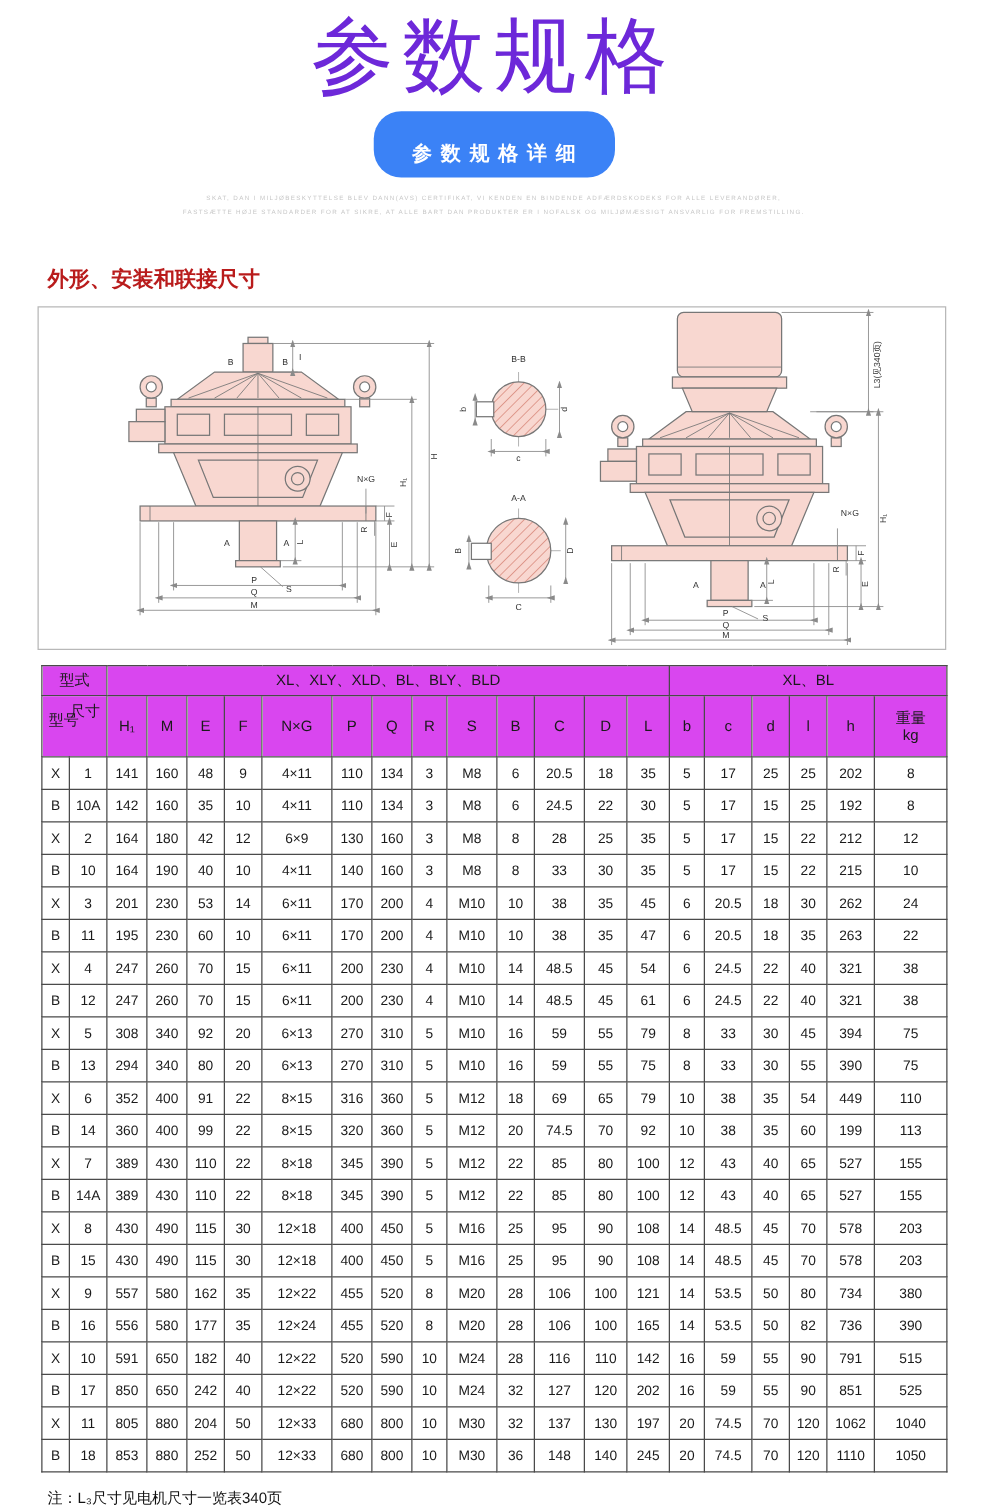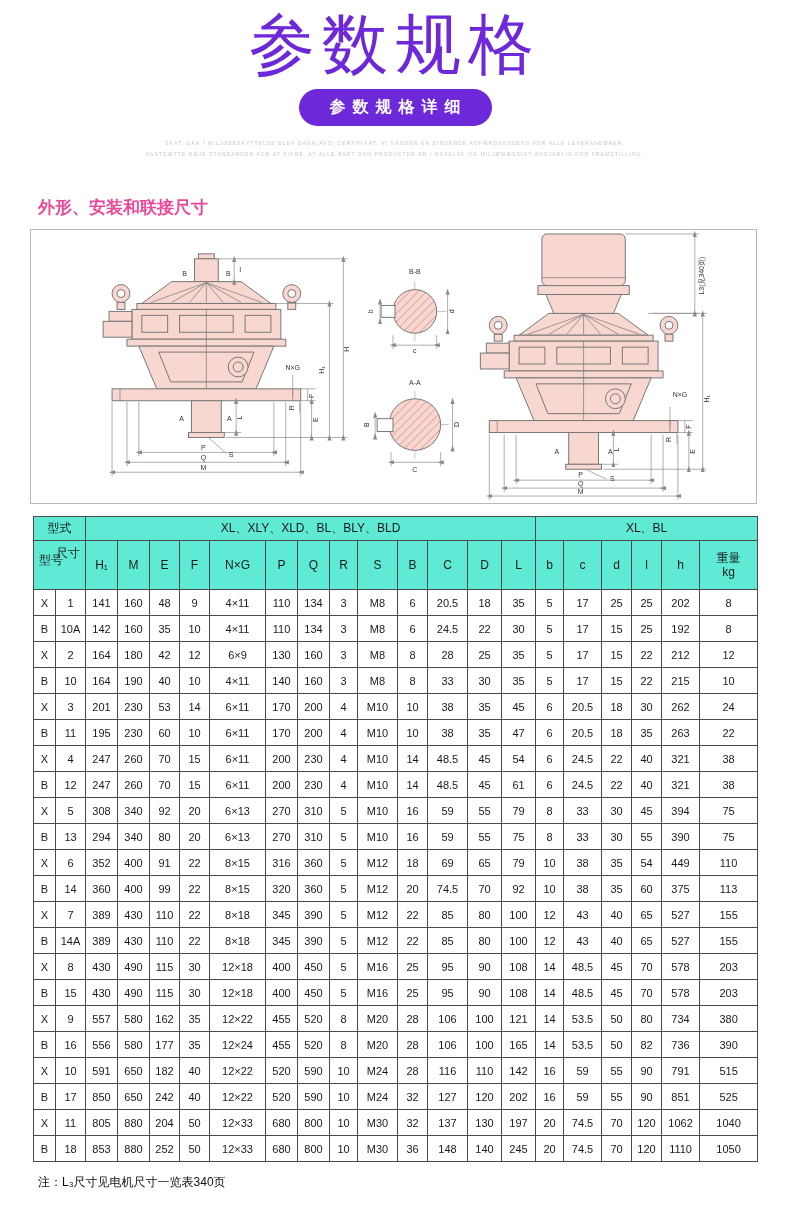--- a/index.html
+++ b/index.html
@@ -1,37 +1,37 @@
 <!DOCTYPE html>
 <html><head>
 <meta charset="utf-8">
 <style>
   html,body{margin:0;padding:0;background:#ffffff;}
   body{width:790px;font-family:"Liberation Sans","DejaVu Sans",sans-serif;color:#111;}
 
   .page-title{margin-top:10px;text-align:center;font-size:66px;line-height:1.05;
     font-weight:400;letter-spacing:7px;color:#6d28d9;}
   .badge-wrap{text-align:center;margin-top:10px;}
-  .badge{display:inline-block;background:#6d28d9;color:#fff;font-size:16px;font-weight:bold;
-    letter-spacing:7px;padding:8px 24px 8px 31px;border-radius:22px;border:none;cursor:pointer;}
+  .badge{display:inline-block;background:#3b82f6;color:#fff;font-size:16px;font-weight:bold;
+    letter-spacing:7px;padding:24px 24px 8px 31px;border-radius:22px;border:none;cursor:pointer;}
   .watermark{margin-top:12px;text-align:center;font-size:5px;line-height:11px;
     color:#c7c7c7;letter-spacing:1.1px;}
 
-  .section-heading{margin:36px 16px 10px 38px;font-size:17px;font-weight:bold;color:#ec4899;}
+  .section-heading{margin:36px 16px 10px 38px;font-size:17px;font-weight:bold;color:#b91c1c;}
 
   .diagram-box{margin-left:30px;width:725px;height:273px;border:1px solid #b8b8b8;background:#fff;}
   .dlabel{font:7px "Liberation Sans","DejaVu Sans",sans-serif;fill:#333;text-anchor:middle;}
   .dims line{stroke:#8a8a8a;stroke-width:0.7;}
   .cl{stroke:#9a9a9a;stroke-width:0.6;}
 
   table.spec{border-collapse:collapse;table-layout:fixed;width:724px;margin:12px 0 0 33px;
     font-size:11px;color:#1a1a1a;border:1px solid #3d3d3d;}
   table.spec th,table.spec td{border:1px solid #4a4a4a;text-align:center;vertical-align:middle;
     padding:0;overflow:hidden;white-space:nowrap;}
-  table.spec thead th{background:#5eead4;font-weight:normal;font-size:12px;}
+  table.spec thead th{background:#d946ef;font-weight:normal;font-size:12px;}
   tr.hrow1 th{height:23px;}
   tr.hrow2 th{height:48px;}
   table.spec tbody td{height:25px;background:#fff;font-size:11px;}
   .wcell div{line-height:14px;}
   .diag{position:relative;background:
     linear-gradient(to bottom right,rgba(0,0,0,0) calc(50% - 0.6px),#4a4a4a calc(50% - 0.6px),
     #4a4a4a calc(50% + 0.6px),rgba(0,0,0,0) calc(50% + 0.6px)),#f9d8d1;}
   .diag .corner-top{position:absolute;top:4px;right:5px;font-size:12px;}
   .diag .corner-bottom{position:absolute;bottom:20px;left:5px;font-size:12px;}
 
@@ -563,21 +563,21 @@
         <td>5</td>
         <td>M12</td>
         <td>20</td>
         <td>74.5</td>
         <td>70</td>
         <td>92</td>
         <td>10</td>
         <td>38</td>
         <td>35</td>
         <td>60</td>
-        <td>375</td>
+        <td>199</td>
         <td>113</td>
       </tr>
       <tr>
         <td>X</td>
         <td>7</td>
         <td>389</td>
         <td>430</td>
         <td>110</td>
         <td>22</td>
         <td>8×18</td>

